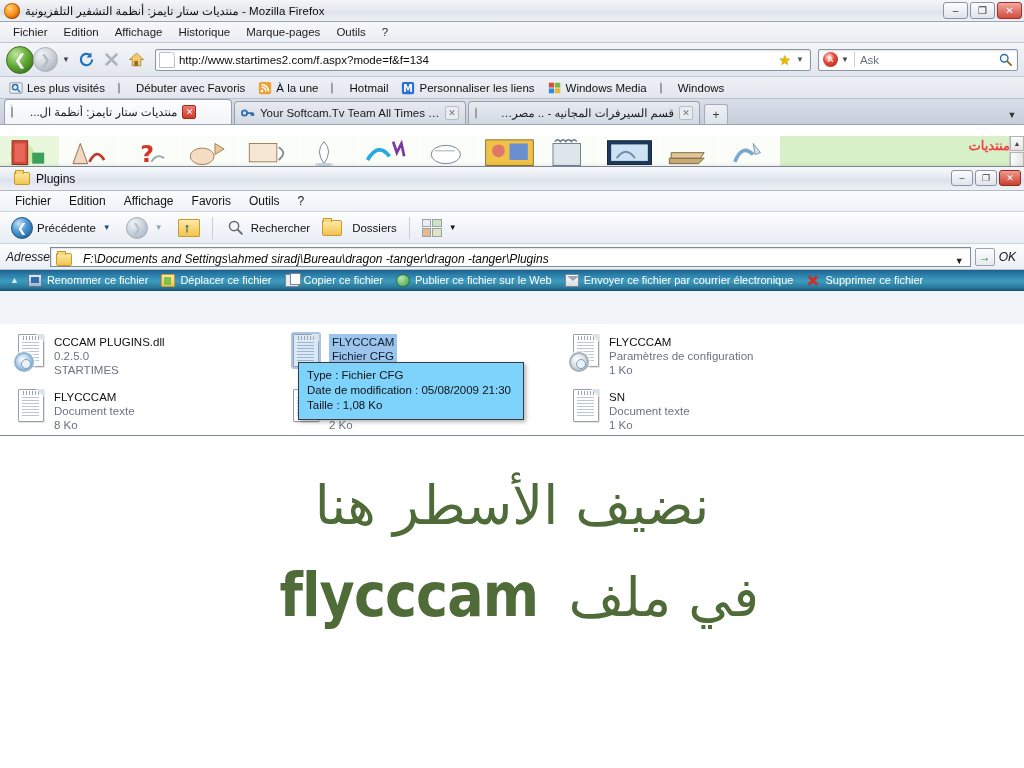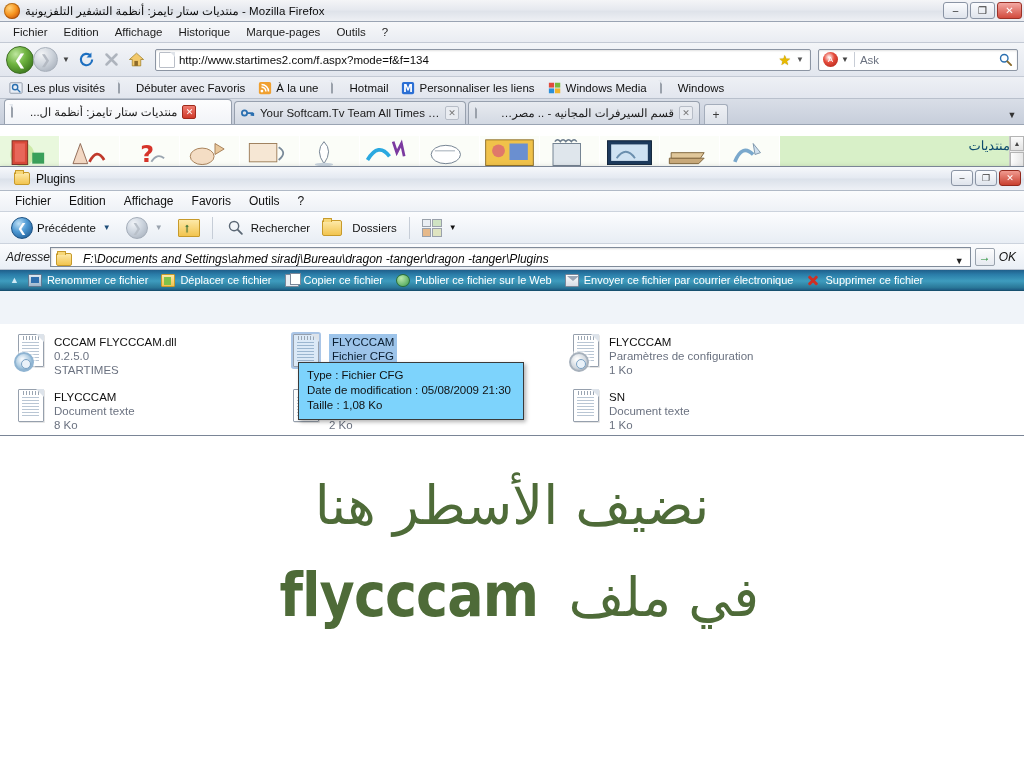--- a/index.html
+++ b/index.html
@@ -188,21 +188,21 @@
     display: flex; align-items: stretch;
   }
   .fi {
     width: 60px; border-right: 1px solid #ffffff; position: relative;
     background: #fbfdf8; overflow: hidden;
   }
   .fi:nth-child(1) { background: #e9f8dd; }
   .fi-art { position: absolute; inset: 2px; border-radius: 2px; }
   .page-right-text {
     position: absolute; right: 14px; top: 2px;
-    font-size: 13px; color: #0c4a6e; direction: rtl; font-weight: normal;
+    font-size: 13px; color: #ef4444; direction: rtl; font-weight: bold;
   }
   .page-scroll {
     position: absolute; right: 0; top: 0; width: 15px; bottom: 0;
     background: linear-gradient(to right,#f1f1f1,#e3e3e3);
     border-left: 1px solid #c8c8c8;
   }
   .page-scroll-up {
     height: 15px; border: 1px solid #b4b4b4; background: linear-gradient(to bottom,#fbfbfb,#e2e2e2);
     display: flex; align-items: center; justify-content: center; font-size: 7px; color: #444;
   }
@@ -813,21 +813,21 @@
                   <i></i>
                   <i></i>
                   <i></i>
                   <i></i>
                   <i></i>
                 </span>
               </span>
             <span class="gear"></span>
           </span>
           <span class="file-text">
-            <span class="file-name">CCCAM FLYCCCAM.dll</span>
+            <span class="file-name">CCCAM PLUGINS.dll</span>
             <span class="file-meta">0.2.5.0</span>
             <span class="file-meta">STARTIMES</span>
           </span>
         </div>
 
         <div class="file-item selected">
           <span class="file-icon-wrap">
             <span class="pageicon">
                 <span class="notch"></span>
                 <span class="lines">

